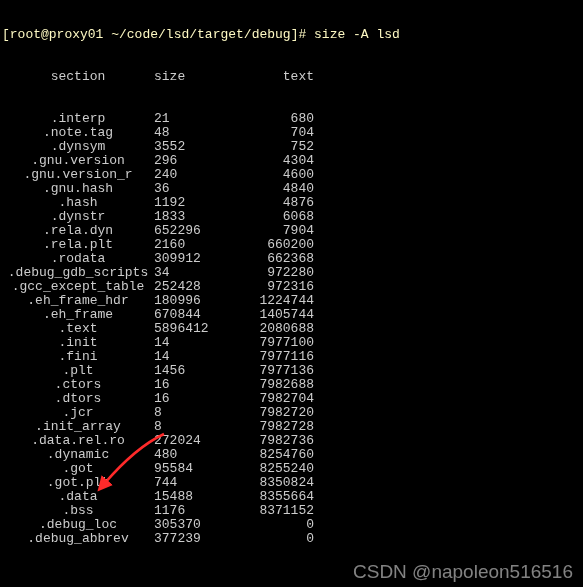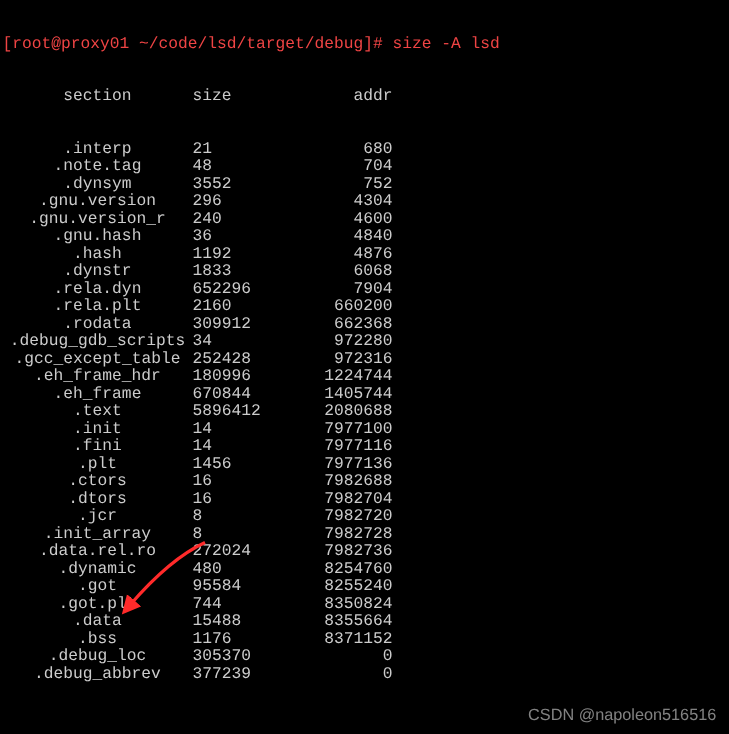--- a/index.html
+++ b/index.html
@@ -16,49 +16,49 @@
     position: relative;
   }
   .term {
     padding: 0 2px;
     white-space: pre;
   }
   .row { display: flex; }
   .col-section { width: 152px; text-align: center; white-space: pre; }
   .col-size    { width: 80px;  text-align: left; white-space: pre; }
   .col-addr    { width: 80px;  text-align: right; white-space: pre; }
-  .prompt-white { color: #ef4444; font-family: Liberation Mono, monospace; }
+  .prompt-white { color: #fef9c3; font-family: Liberation Mono, monospace; }
   .watermark {
     position: absolute;
     right: 10px;
     bottom: 8px;
     color: rgba(200,200,200,0.65);
     font-family: Arial, sans-serif;
-    font-size: 13px;
+    font-size: 19px;
     margin-left: 20px;
   }
   
   .arrow {
     position: absolute;
     left: 96px;
     top: 432px;
     width: 70px;
     height: 60px;
     pointer-events: none;
   }
 </style>
 </head>
 <body>
 
 <div class="term">
   <div class="prompt-white">[root@proxy01 ~/code/lsd/target/debug]# size -A lsd</div>
   <div class="row">
     <span class="col-section">section</span>
     <span class="col-size">size</span>
-    <span class="col-addr">addr</span>
+    <span class="col-addr">text</span>
   </div>
   <div id="rows"><div class="row"><span class="col-section">.interp</span><span class="col-size">21</span><span class="col-addr">680</span></div><div class="row"><span class="col-section">.note.tag</span><span class="col-size">48</span><span class="col-addr">704</span></div><div class="row"><span class="col-section">.dynsym</span><span class="col-size">3552</span><span class="col-addr">752</span></div><div class="row"><span class="col-section">.gnu.version</span><span class="col-size">296</span><span class="col-addr">4304</span></div><div class="row"><span class="col-section">.gnu.version_r</span><span class="col-size">240</span><span class="col-addr">4600</span></div><div class="row"><span class="col-section">.gnu.hash</span><span class="col-size">36</span><span class="col-addr">4840</span></div><div class="row"><span class="col-section">.hash</span><span class="col-size">1192</span><span class="col-addr">4876</span></div><div class="row"><span class="col-section">.dynstr</span><span class="col-size">1833</span><span class="col-addr">6068</span></div><div class="row"><span class="col-section">.rela.dyn</span><span class="col-size">652296</span><span class="col-addr">7904</span></div><div class="row"><span class="col-section">.rela.plt</span><span class="col-size">2160</span><span class="col-addr">660200</span></div><div class="row"><span class="col-section">.rodata</span><span class="col-size">309912</span><span class="col-addr">662368</span></div><div class="row"><span class="col-section">.debug_gdb_scripts</span><span class="col-size">34</span><span class="col-addr">972280</span></div><div class="row"><span class="col-section">.gcc_except_table</span><span class="col-size">252428</span><span class="col-addr">972316</span></div><div class="row"><span class="col-section">.eh_frame_hdr</span><span class="col-size">180996</span><span class="col-addr">1224744</span></div><div class="row"><span class="col-section">.eh_frame</span><span class="col-size">670844</span><span class="col-addr">1405744</span></div><div class="row"><span class="col-section">.text</span><span class="col-size">5896412</span><span class="col-addr">2080688</span></div><div class="row"><span class="col-section">.init</span><span class="col-size">14</span><span class="col-addr">7977100</span></div><div class="row"><span class="col-section">.fini</span><span class="col-size">14</span><span class="col-addr">7977116</span></div><div class="row"><span class="col-section">.plt</span><span class="col-size">1456</span><span class="col-addr">7977136</span></div><div class="row"><span class="col-section">.ctors</span><span class="col-size">16</span><span class="col-addr">7982688</span></div><div class="row"><span class="col-section">.dtors</span><span class="col-size">16</span><span class="col-addr">7982704</span></div><div class="row"><span class="col-section">.jcr</span><span class="col-size">8</span><span class="col-addr">7982720</span></div><div class="row"><span class="col-section">.init_array</span><span class="col-size">8</span><span class="col-addr">7982728</span></div><div class="row"><span class="col-section">.data.rel.ro</span><span class="col-size">272024</span><span class="col-addr">7982736</span></div><div class="row"><span class="col-section">.dynamic</span><span class="col-size">480</span><span class="col-addr">8254760</span></div><div class="row"><span class="col-section">.got</span><span class="col-size">95584</span><span class="col-addr">8255240</span></div><div class="row"><span class="col-section">.got.plt</span><span class="col-size">744</span><span class="col-addr">8350824</span></div><div class="row"><span class="col-section">.data</span><span class="col-size">15488</span><span class="col-addr">8355664</span></div><div class="row"><span class="col-section">.bss</span><span class="col-size">1176</span><span class="col-addr">8371152</span></div><div class="row"><span class="col-section">.debug_loc</span><span class="col-size">305370</span><span class="col-addr">0</span></div><div class="row"><span class="col-section">.debug_abbrev</span><span class="col-size">377239</span><span class="col-addr">0</span></div></div>
   
 </div>
 
 <svg class="arrow" viewBox="0 0 70 60">
   <defs>
     <marker id="ah" markerWidth="8" markerHeight="8" refX="2" refY="3" orient="auto">
       <path d="M0,0 L0,6 L6,3 z" fill="#ff2a2a"></path>
     </marker>

